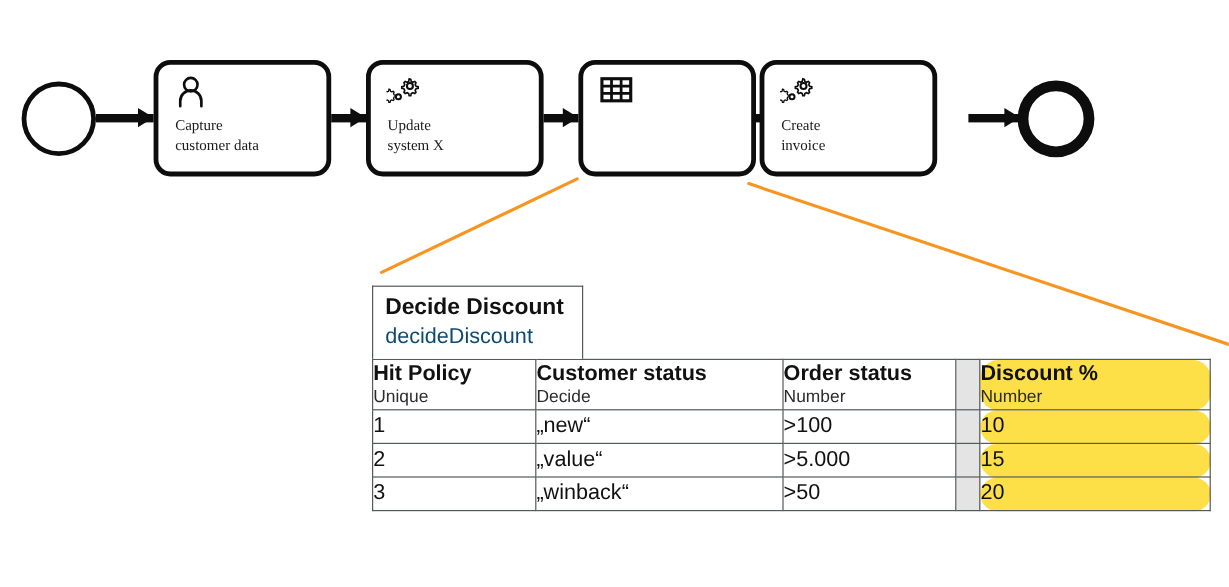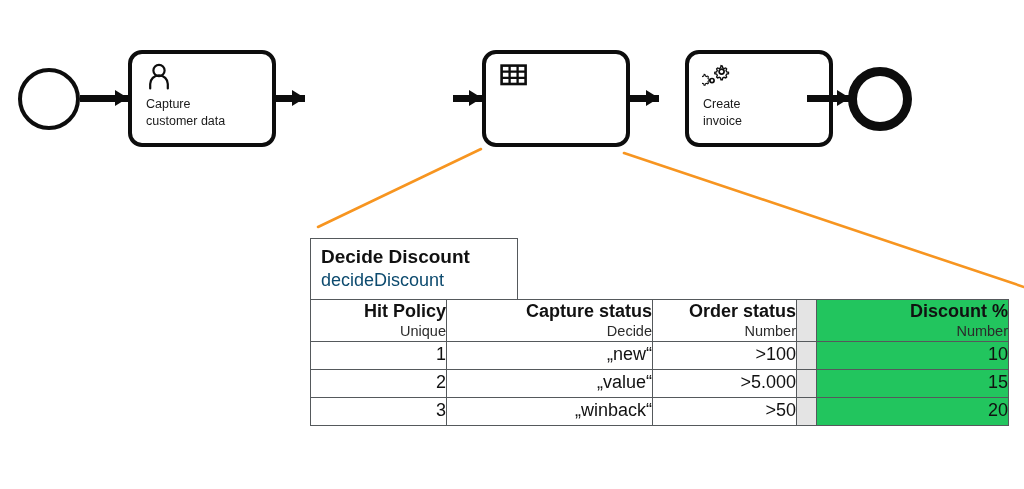--- a/index.html
+++ b/index.html
@@ -22,20 +22,21 @@
     width: 1024px;
     height: 489px;
   }
 
   
   .bpmn-layer {
     position: absolute;
     left: 0; top: 0;
     width: 1024px;
     height: 170px;
+    font-family: Liberation Serif, serif;
   }
 
   .event {
     position: absolute;
     border-radius: 50%;
     box-sizing: border-box;
     background: #ffffff;
   }
   .event.start {
     left: 18px;
@@ -58,21 +59,21 @@
     width: 148px;
     height: 97px;
     box-sizing: border-box;
     border: 4.5px solid #0d0d0d;
     border-radius: 14px;
     background: #ffffff;
   }
   .task-1 { left: 128px; }
   .task-2 { left: 305px; }
   .task-3 { left: 482px; }
-  .task-4 { left: 685px; }
+  .task-4 { left: 633px; }
 
   .task-icon {
     position: absolute;
     left: 13px;
     top: 8px;
     width: 30px;
     height: 30px;
   }
   .task-icon svg { display: block; }
 
@@ -125,21 +126,21 @@
 
   
   .dmn {
     position: absolute;
     left: 310px;
     top: 238px;
   }
 
   .dmn-title {
     box-sizing: border-box;
-    width: 208px;
+    width: 176px;
     border: 1.5px solid #55595c;
     border-bottom: none;
     padding: 6px 10px 7px 10px;
     background: #ffffff;
     position: relative;
     z-index: 2;
   }
   .dmn-title .name {
     font-size: 19px;
     font-weight: bold;
@@ -155,21 +156,21 @@
   table.dmn-table {
     border-collapse: collapse;
     table-layout: fixed;
     background: #ffffff;
   }
   table.dmn-table td,
   table.dmn-table th {
     border: 1.5px solid #55595c;
     padding: 0;
     vertical-align: top;
-    text-align: right;
+    text-align: left;
     margin-top: 32px;
   }
 
   .col-hit    { width: 136px; }
   .col-status { width: 206px; }
   .col-order  { width: 144px; }
   .col-gap    { width: 20px; }
   .col-disc   { width: 192px; }
 
   th.hcell {
@@ -193,21 +194,21 @@
   td.dcell {
     padding: 7px 10px 8px 11px;
     font-size: 18px;
     line-height: 24px;
     color: #111111;
     height: 27px;
   }
 
   .gapcell { background: #e4e4e4; border-top: none; border-bottom: none; }
   th.gapcell { background: #e4e4e4; }
-  .outcell   { background: #22c55e; }
+  .outcell   { background: #fde047; border-radius: 15px; }
 </style>
 </head>
 <body>
 
 <div id="canvas">
 
   <div class="bpmn-layer">
 
     <div class="event start"></div>
 
@@ -225,20 +226,34 @@
       </span>
       <span class="task-label">Capture
 customer  data</span>
     </div>
 
     <div class="arrow arrow-2">
       <div class="shaft" style="width:100%"></div>
         <div class="head"></div>
     </div>
 
+    <div class="task task-2">
+      <span class="task-icon">
+        <svg width="30" height="30" viewBox="0 0 30 30">
+          <g fill="none" stroke="#0d0d0d" stroke-width="1.7">
+            <path d="M19.3 2.6 l1.6 .5 .5 2.2 1.6 .9 2.1-.8 1.2 1.2 -.8 2.1 .9 1.6 2.2 .5 0 1.7 -2.2 .5 -.9 1.6 .8 2.1 -1.2 1.2 -2.1-.8 -1.6 .9 -.5 2.2 -1.7 0 -.5-2.2 -1.6-.9 -2.1 .8 -1.2-1.2 .8-2.1 -.9-1.6 -2.2-.5 0-1.7 2.2-.5 .9-1.6 -.8-2.1 1.2-1.2 2.1 .8 1.6-.9 .5-2.2 z" transform="translate(-1.2,0) scale(0.80) translate(6,2)"></path>
+            <circle cx="19.6" cy="9.6" r="2.5"></circle>
+            <path d="M19.3 2.6 l1.6 .5 .5 2.2 1.6 .9 2.1-.8 1.2 1.2 -.8 2.1 .9 1.6 2.2 .5 0 1.7 -2.2 .5 -.9 1.6 .8 2.1 -1.2 1.2 -2.1-.8 -1.6 .9 -.5 2.2 -1.7 0 -.5-2.2 -1.6-.9 -2.1 .8 -1.2-1.2 .8-2.1 -.9-1.6 -2.2-.5 0-1.7 2.2-.5 .9-1.6 -.8-2.1 1.2-1.2 2.1 .8 1.6-.9 .5-2.2 z" transform="translate(-13.6,9.5) scale(0.62) translate(6,2)"></path>
+            <circle cx="10.0" cy="18.6" r="2.1"></circle>
+          </g>
+        </svg>
+      </span>
+      <span class="task-label">Update
+system X</span>
+    </div>
 
     <div class="arrow arrow-3">
       <div class="shaft" style="width:100%"></div>
         <div class="head"></div>
     </div>
 
     <div class="task task-3">
       <span class="task-icon">
         <svg width="30" height="30" viewBox="0 0 30 30">
           <g stroke="#0d0d0d" fill="none">
@@ -297,21 +312,21 @@
         <col class="col-gap">
           <col class="col-disc">
       </colgroup>
       <thead>
         <tr>
           <th class="hcell">
             <div class="h-title">Hit Policy</div>
             <div class="h-type italic">Unique</div>
           </th>
           <th class="hcell">
-            <div class="h-title">Capture status</div>
+            <div class="h-title">Customer status</div>
             <div class="h-type">Decide</div>
           </th>
           <th class="hcell">
             <div class="h-title">Order status</div>
             <div class="h-type">Number</div>
           </th>
           <th class="gapcell"></th>
           <th class="hcell outcell">
             <div class="h-title">Discount %</div>
             <div class="h-type">Number</div>

